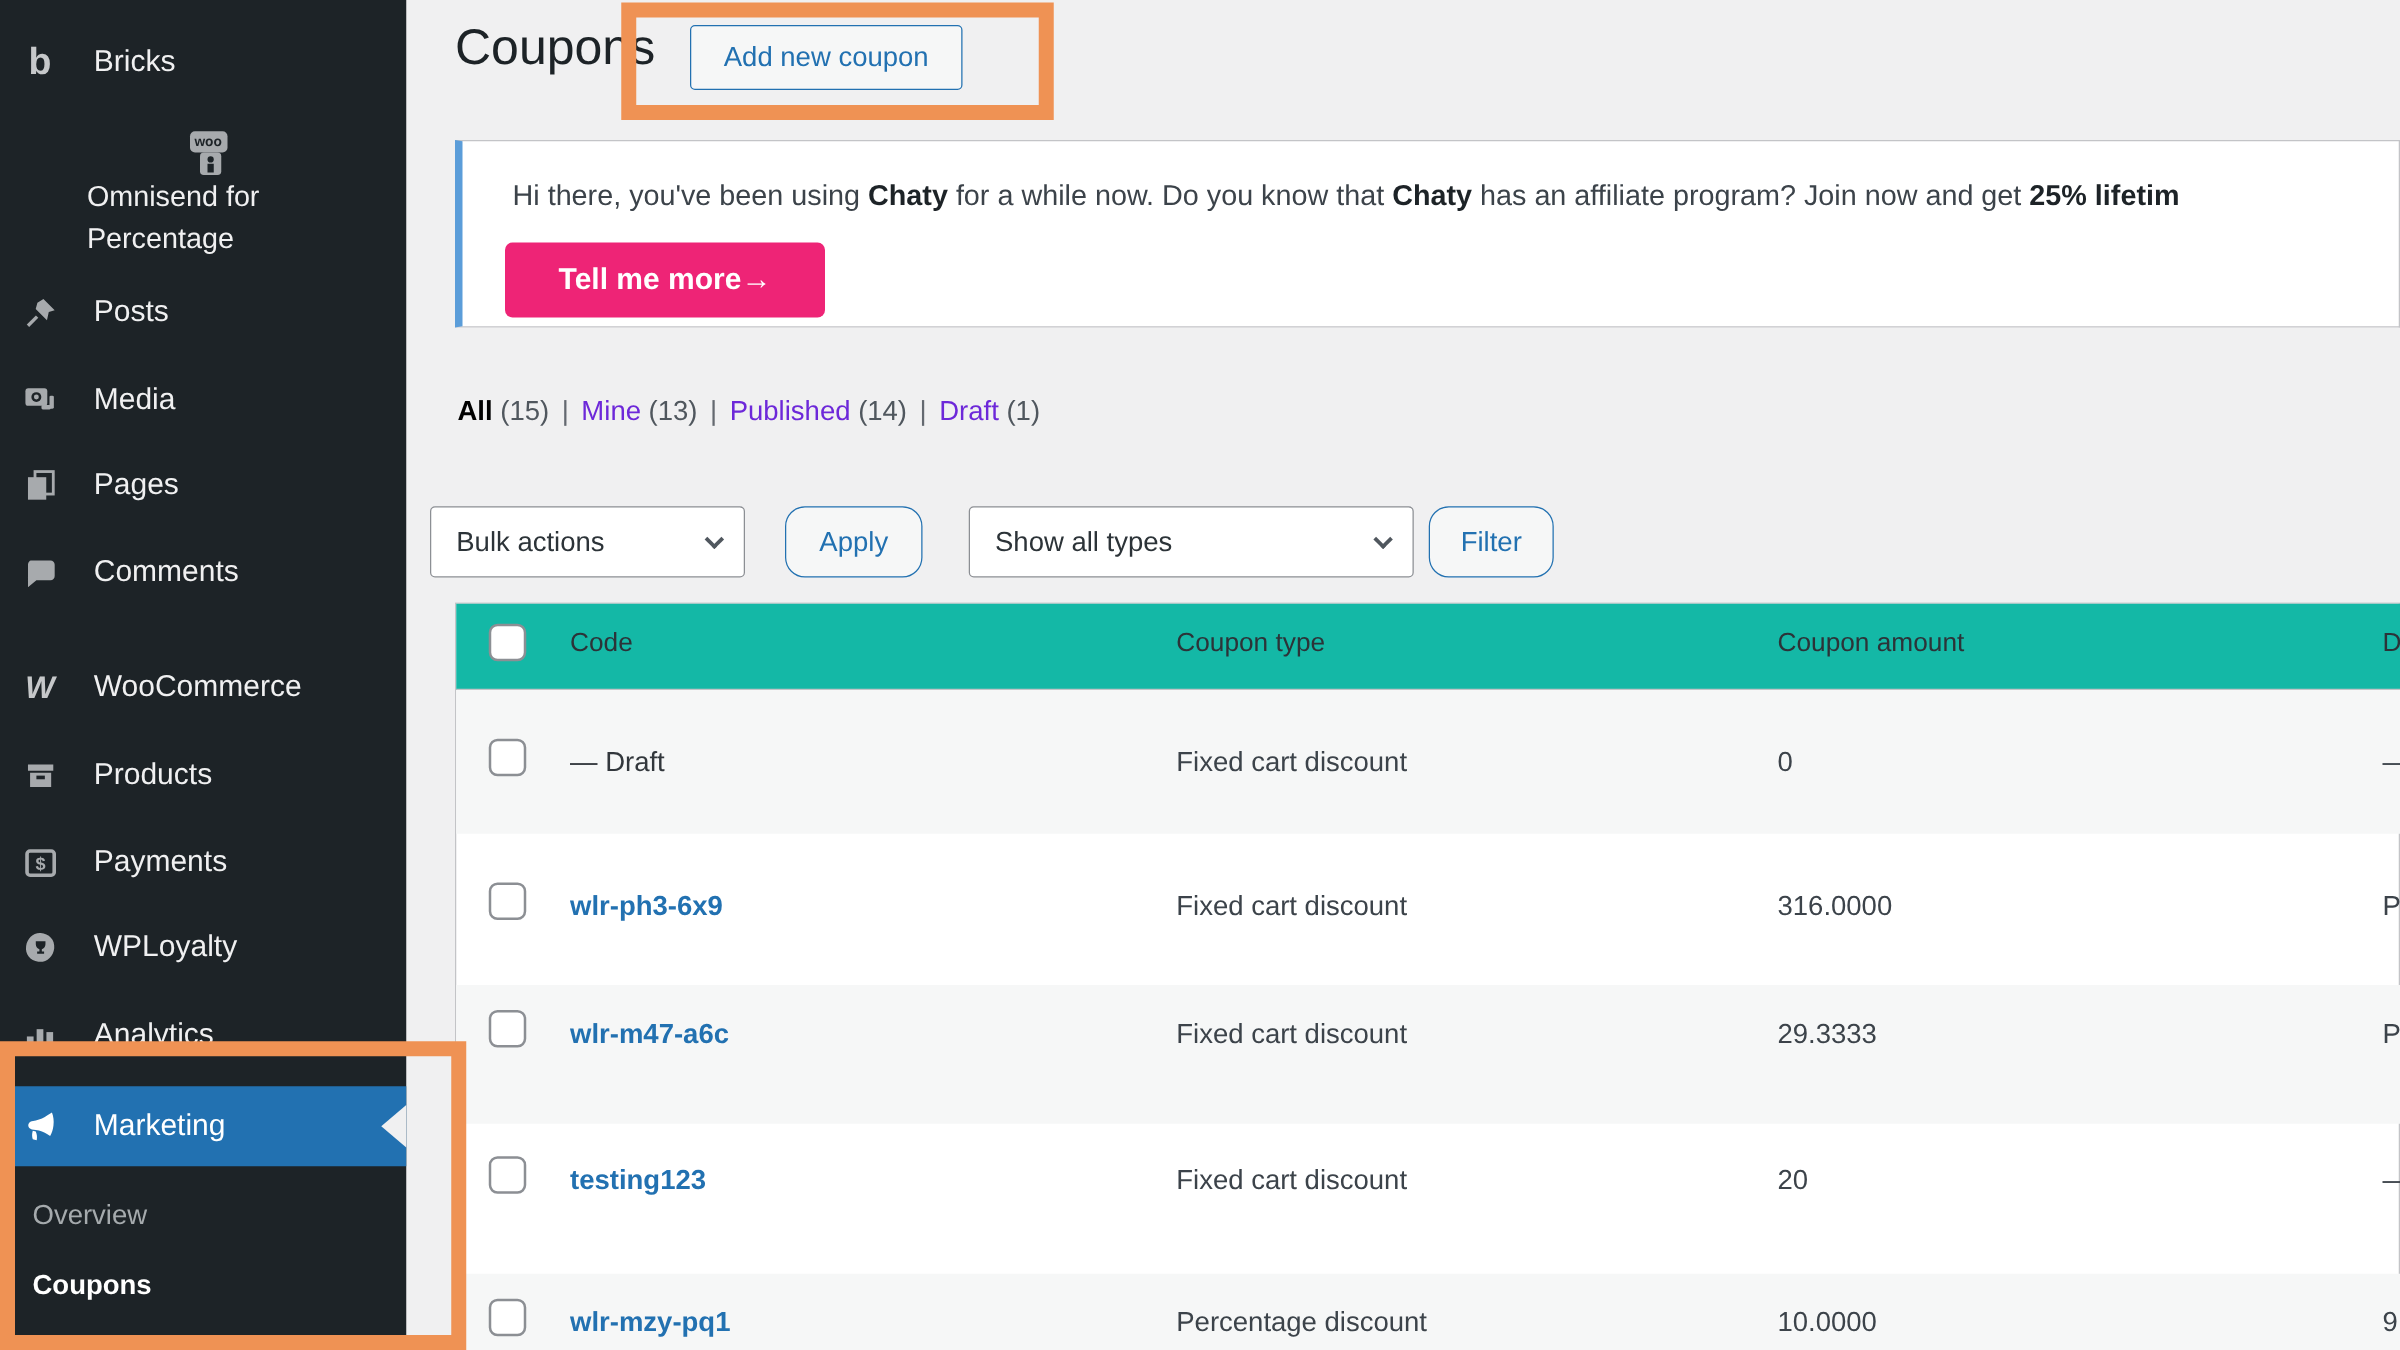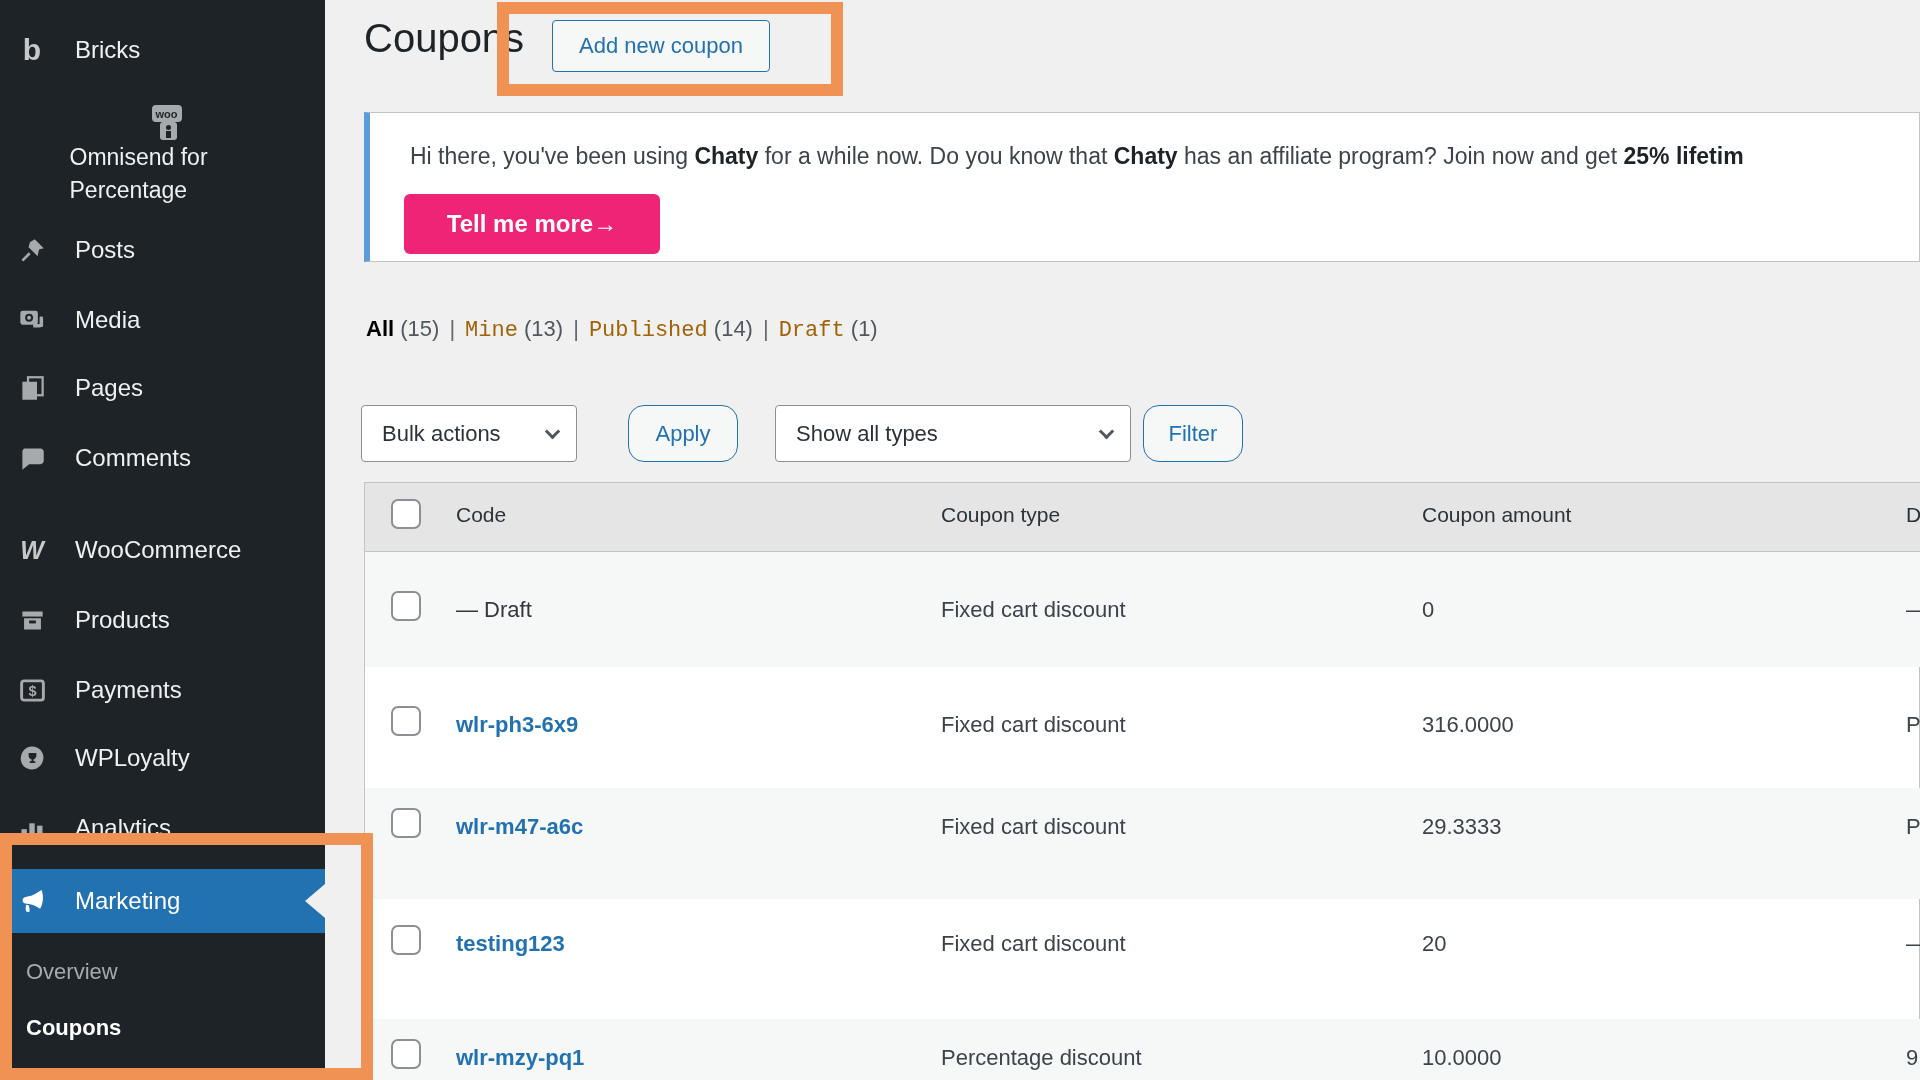--- a/index.html
+++ b/index.html
@@ -40,39 +40,39 @@
 
   #notice { position:absolute; left:364px; top:112px; width:1556px; height:150px; background:#fff;
     border:1px solid #c3c4c7; border-left:6px solid #5b9dd9; }
   #notice-text { position:absolute; left:40px; top:30px; font-size:23px; color:#3c434a; white-space:nowrap; }
   #notice-text b { color:#1d2327; }
   #notice-cta { position:absolute; left:34px; top:81px; width:256px; height:60px; background:#ee2476; border:none;
     border-radius:6px; color:#fff; font-size:24px; font-weight:bold; font-family:inherit; cursor:pointer;
     display:flex; align-items:center; justify-content:center; }
 
   #views { position:absolute; left:366px; top:316px; font-size:22px; }
-  #views .view-link { color:#a16207; cursor:pointer; text-decoration:none;font-family:Liberation Mono, monospace; }
+  #views .view-link { color:#6d28d9; cursor:pointer; text-decoration:none; }
   #views .view-current { color:#000; font-weight:bold; }
   #views .view-count { color:#50575e; }
   #views .view-sep { color:#646970; margin:0 10px; }
 
   .ctl { position:absolute; top:405px; height:57px; background:#fff; border:1.5px solid #8c8f94; border-radius:4px;
     font-size:22px; color:#2c3338; display:flex; align-items:center; padding:0 20px; cursor:pointer; }
-  #bulk-select { left:361px; width:216px; }
+  #bulk-select { left:344px; width:252px; }
   #type-select { left:775px; width:356px; }
   .chev { position:absolute; right:18px; top:20px; width:11px; height:11px; border-right:3px solid #50575e;
     border-bottom:3px solid #50575e; transform:rotate(45deg); }
   .btn-secondary { position:absolute; top:405px; height:57px; background:#f6f7f7; border:1.5px solid #2271b1;
     border-radius:16px; color:#2271b1; font-size:22px; font-family:inherit; cursor:pointer; display:flex; align-items:center; justify-content:center; }
   #apply-btn { left:628px; width:110px; }
   #filter-btn { left:1143px; width:100px; }
 
   
   #coupon-table { position:absolute; left:364px; top:482px; width:1556px; height:598px; background:#fff; border:1px solid #c3c4c7; }
-  #table-header { position:absolute; left:0; top:0; width:1556px; height:69px; background:#e5e5e5; border-bottom:1px solid #c3c4c7; }
+  #table-header { position:absolute; left:0; top:0; width:1556px; height:69px; background:#14b8a6; border-bottom:1px solid #c3c4c7; }
   .cb { position:absolute; width:30px; height:30px; background:#fff; border:2px solid #8c8f94; border-radius:7px; cursor:pointer; }
   #table-header .cb { left:26px; top:16px; }
   .th { position:absolute; top:20px; font-size:21px; color:#2c3338; white-space:nowrap; }
   .t-row { position:absolute; left:0; width:1556px; }
   .t-row.alt { background:#f6f7f7; }
   .cell { position:absolute; font-size:22px; color:#3c434a; white-space:nowrap; }
   .code-link { color:#2271b1; font-weight:bold; cursor:pointer; }
   .code-plain { color:#32373c; }
   .col-code { left:91px; }
   .col-type { left:576px; }

